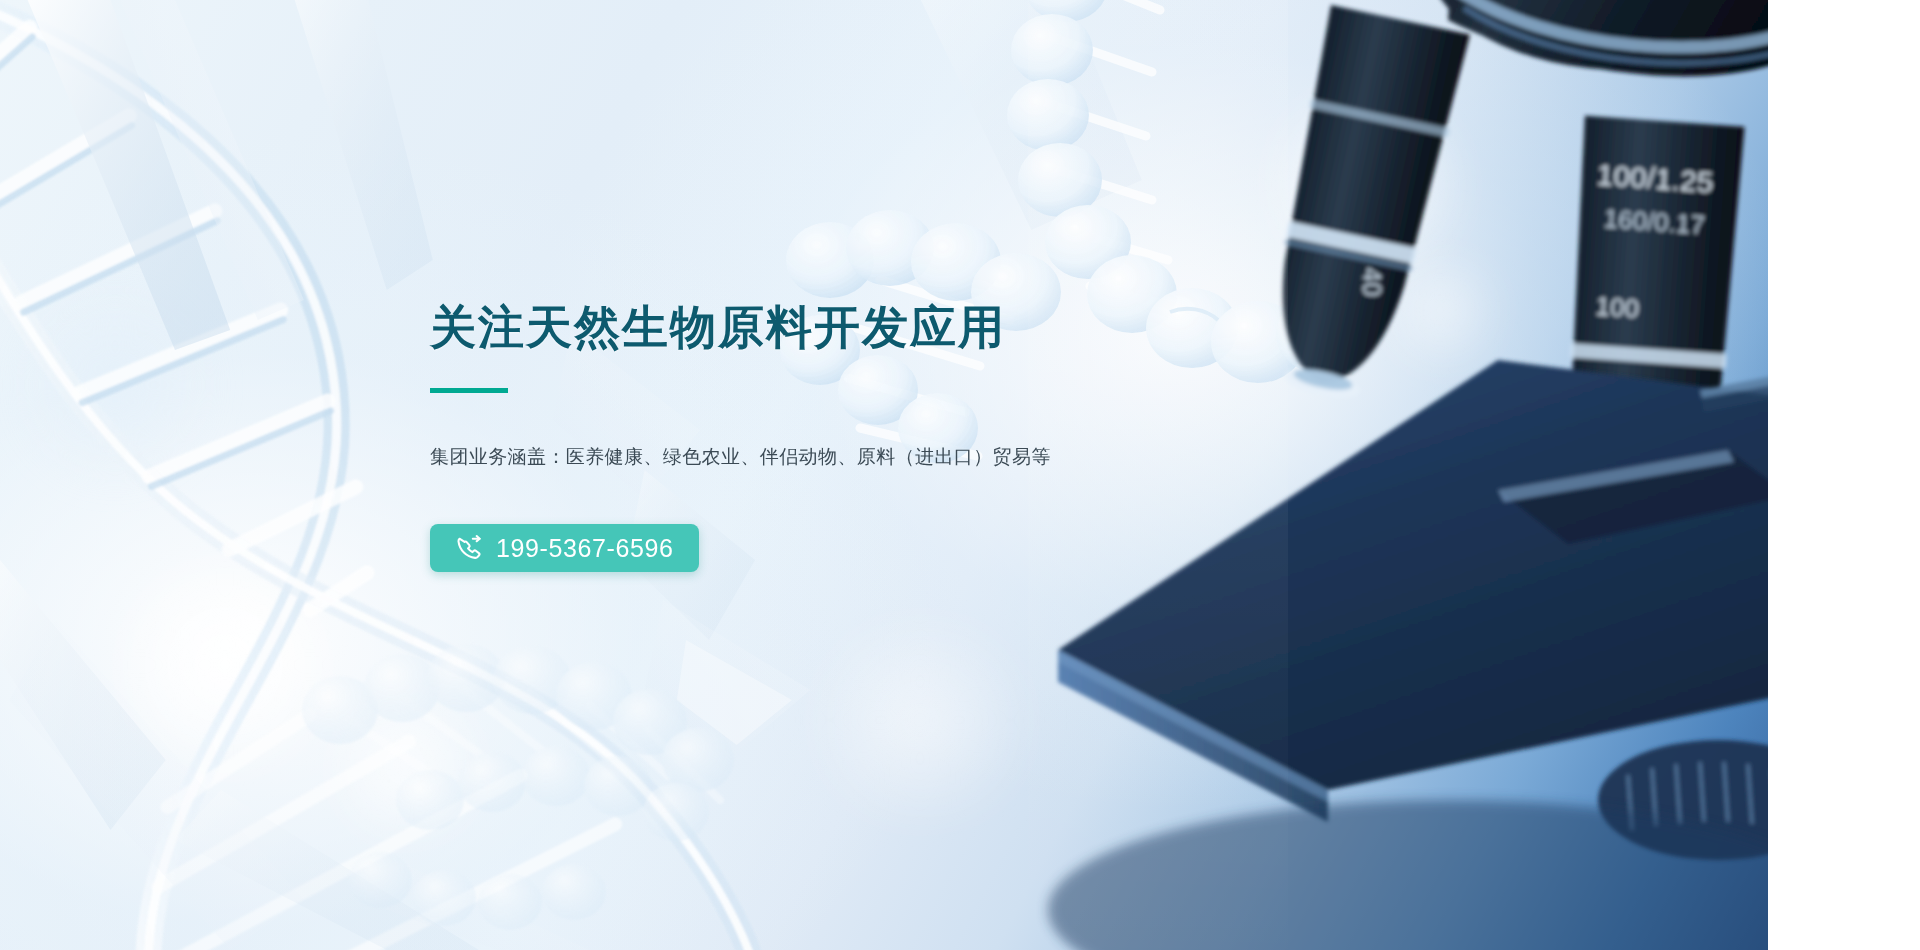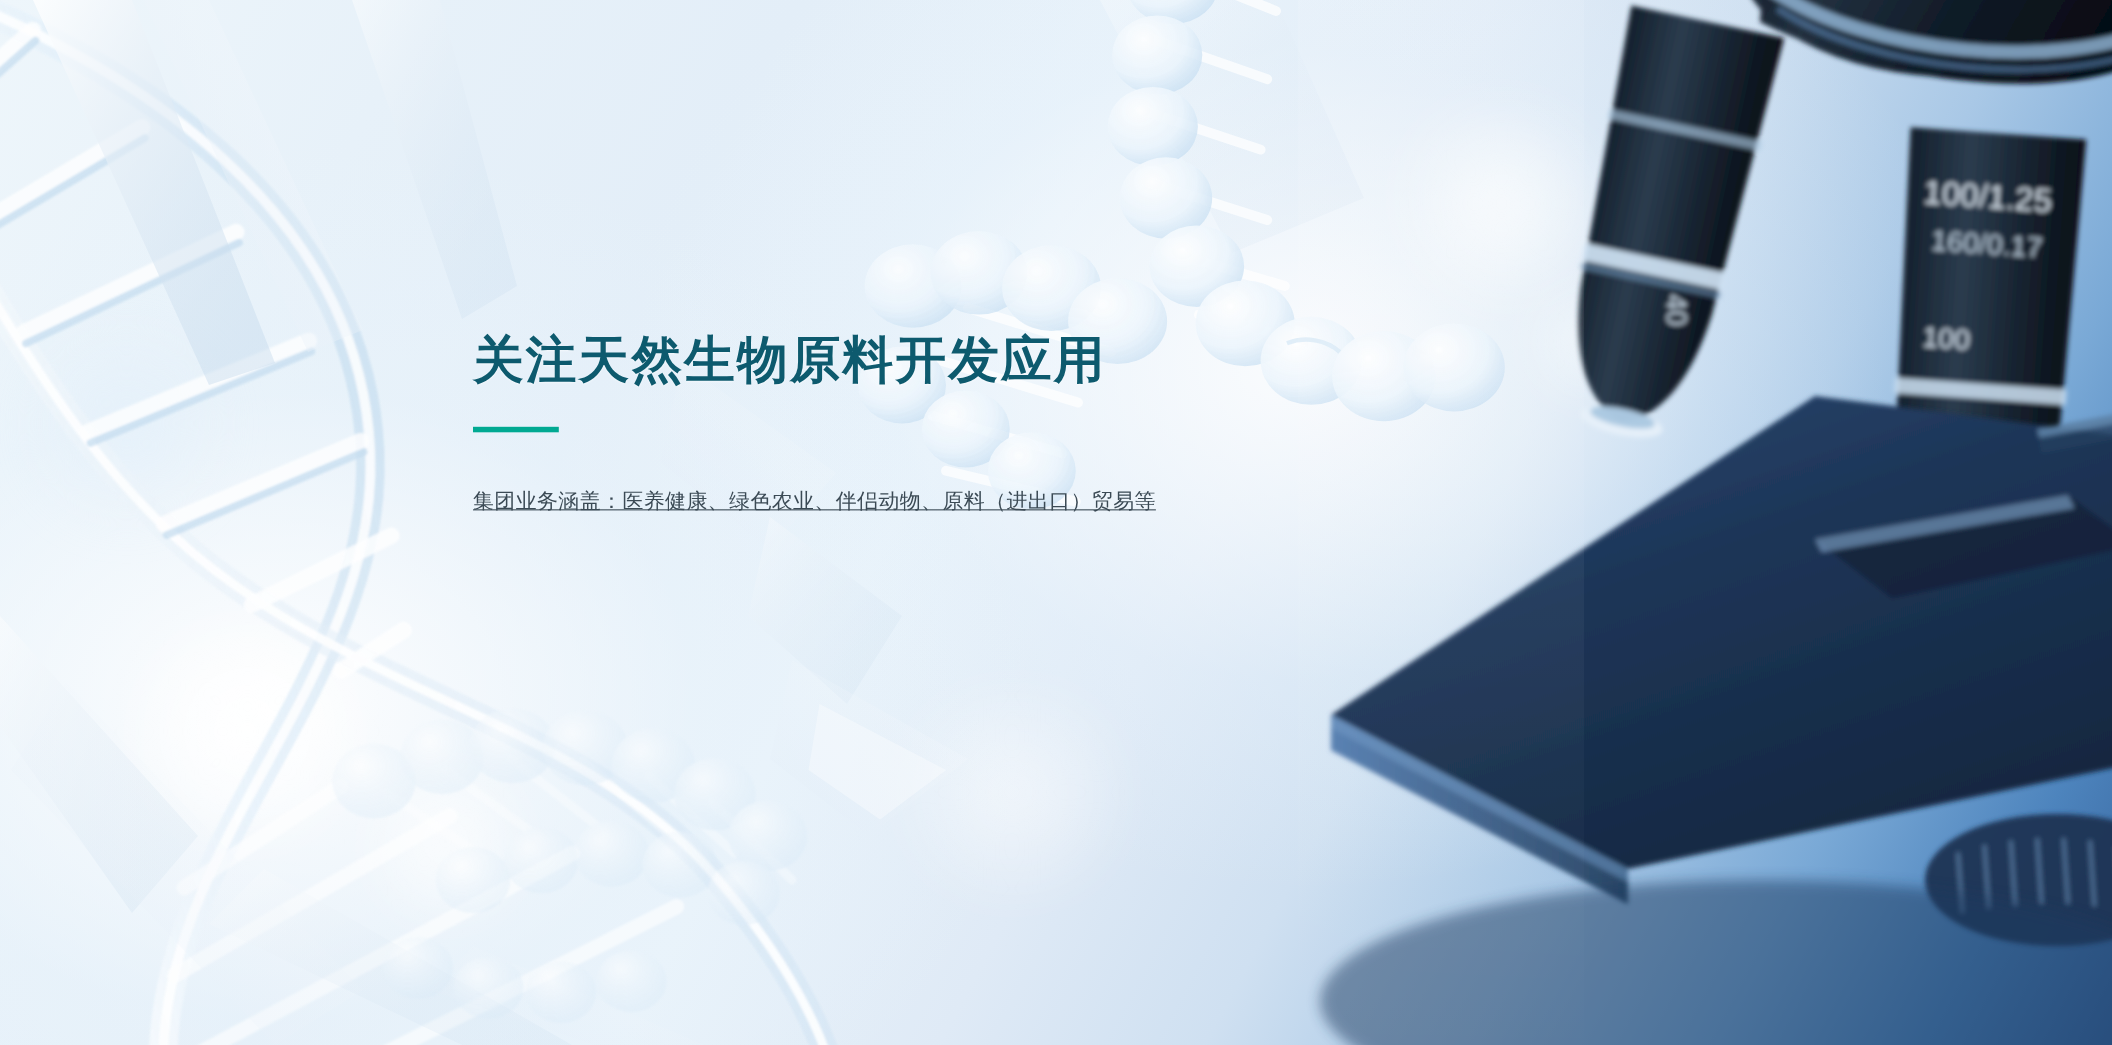--- a/index.html
+++ b/index.html
@@ -4,21 +4,21 @@
 <style>
   * { margin:0; padding:0; box-sizing:border-box; }
   html, body {
     width:1920px; height:950px;
     overflow:hidden;
     font-family:"Liberation Sans","DejaVu Sans",sans-serif;
   }
 
   .hero {
     position:relative;
-    width:1920px; height:950px;
+    width:1768px; height:950px;
     overflow:hidden;
     background:
       radial-gradient(ellipse 700px 520px at 250px 640px, rgba(255,255,255,0.95) 0%, rgba(235,245,252,0.4) 55%, rgba(255,255,255,0) 100%),
       radial-gradient(ellipse 620px 480px at 1180px 330px, rgba(255,255,255,0.85) 0%, rgba(232,243,252,0.35) 60%, rgba(255,255,255,0) 100%),
       linear-gradient(118deg,
         #eef6fb 0%,
         #e7f1f9 16%,
         #e3eef8 30%,
         #e8f2fa 44%,
         #dfeaf6 56%,
@@ -94,21 +94,21 @@
     background:#00a992;
     margin-top:33px;
   }
   .desc {
     margin-top:42px;
     font-size:19px;
     color:#3b4a55;
     line-height:44px;
     letter-spacing:0.4px;
   }
-  .desc p { white-space:nowrap;text-decoration:underline; }
+  .desc p { white-space:nowrap; }
 
   .phone-btn {
     display:inline-flex;
     align-items:center;
     gap:14px;
     margin-top:45px;
     padding:0 26px;
     height:48px;
     border-radius:8px;
     background:#45c6b8;
@@ -419,14 +419,24 @@
   <div class="content">
 
     <h1 class="headline">关注天然生物原料开发应用</h1>
 
     <div class="rule"></div>
 
     <div class="desc">
       <p>集团业务涵盖：医养健康、绿色农业、伴侣动物、原料（进出口）贸易等</p>
     </div>
 
+    <button class="phone-btn">
+      <span class="ico">
+        <svg viewBox="0 0 24 24" fill="none" stroke="#ffffff" stroke-width="1.9" stroke-linecap="round" stroke-linejoin="round">
+          <path d="M3.2 3.4c-.7.6-1 1.5-.9 2.4.5 4 2.3 7.6 5 10.3 2.7 2.7 6.3 4.5 10.3 5 .9.1 1.8-.2 2.4-.9l1.3-1.5c.5-.6.4-1.5-.2-2l-2.8-2.2c-.5-.4-1.3-.4-1.8.1l-1.3 1.2c-1.6-.8-3-2-4.1-3.4l1.1-1.2c.5-.5.5-1.3.1-1.8L9.9 6.6c-.5-.6-1.4-.7-2-.2Z"></path>
+          <path d="M15.5 3.4h6.3"></path>
+          <path d="M19.1 1l2.7 2.4-2.7 2.4"></path>
+        </svg>
+      </span>
+      <span class="num">199-5367-6596</span>
+    </button>
   </div>
 </div>
 
 </body></html>

